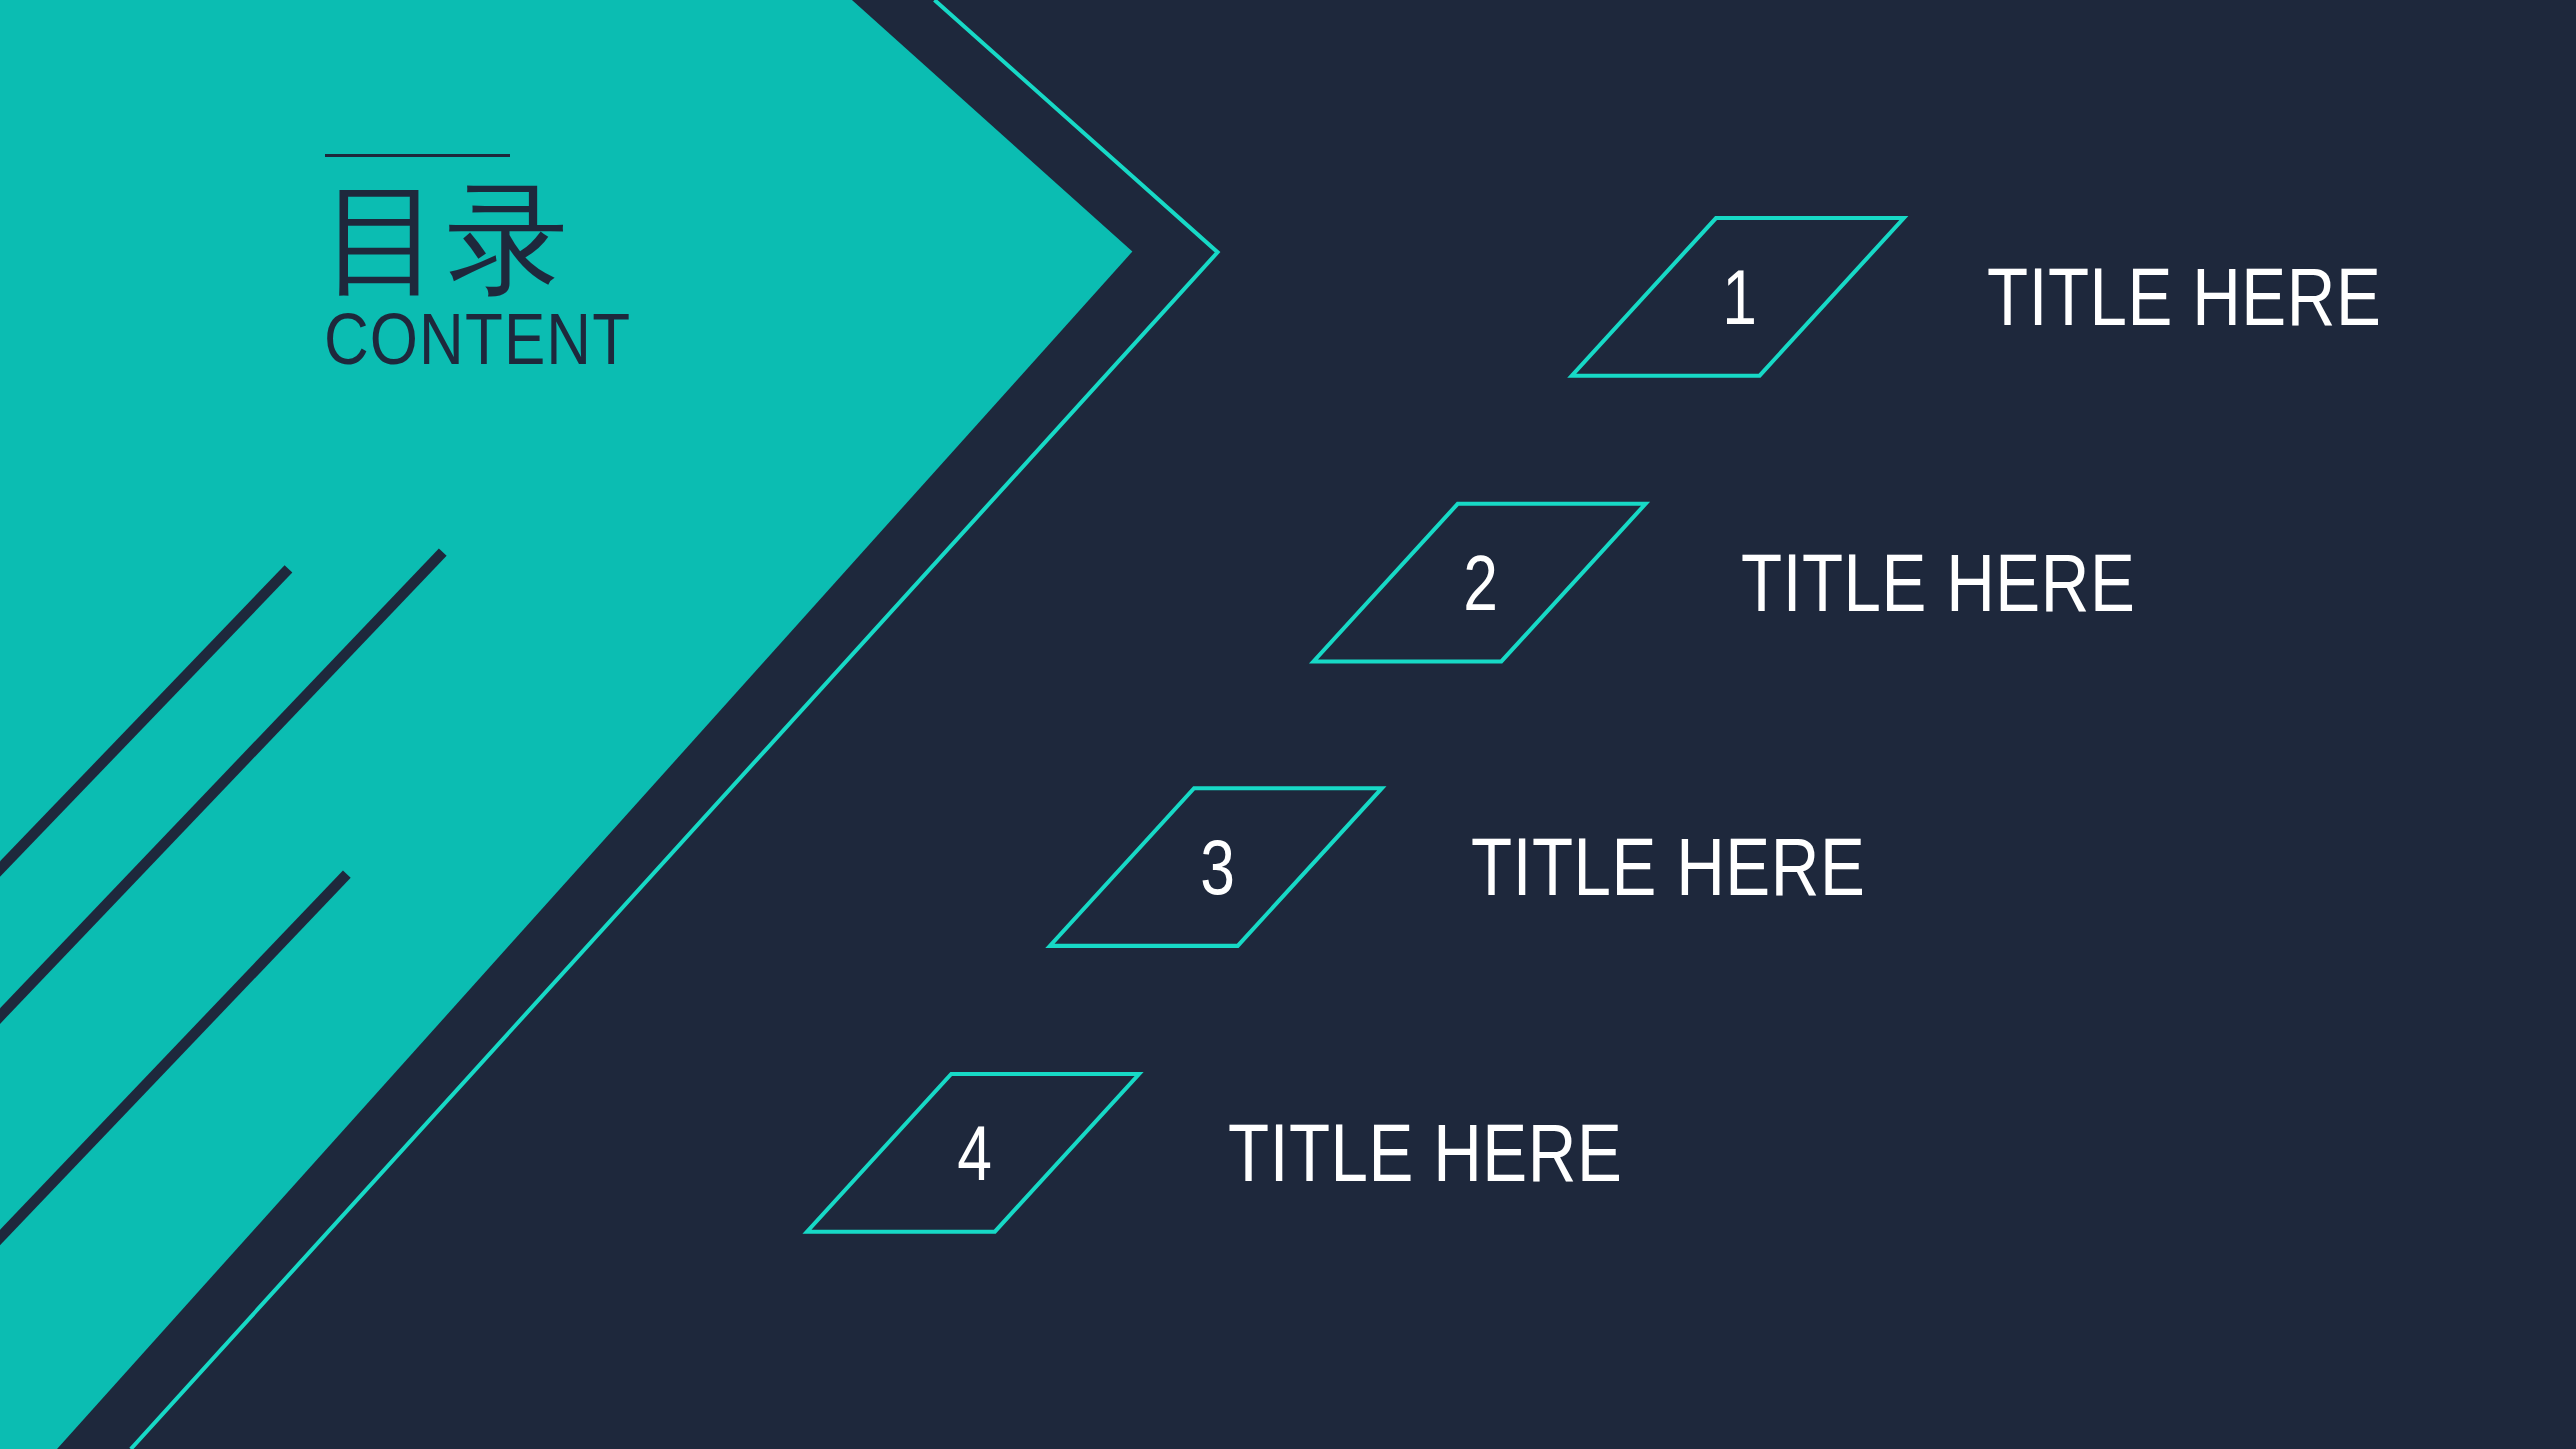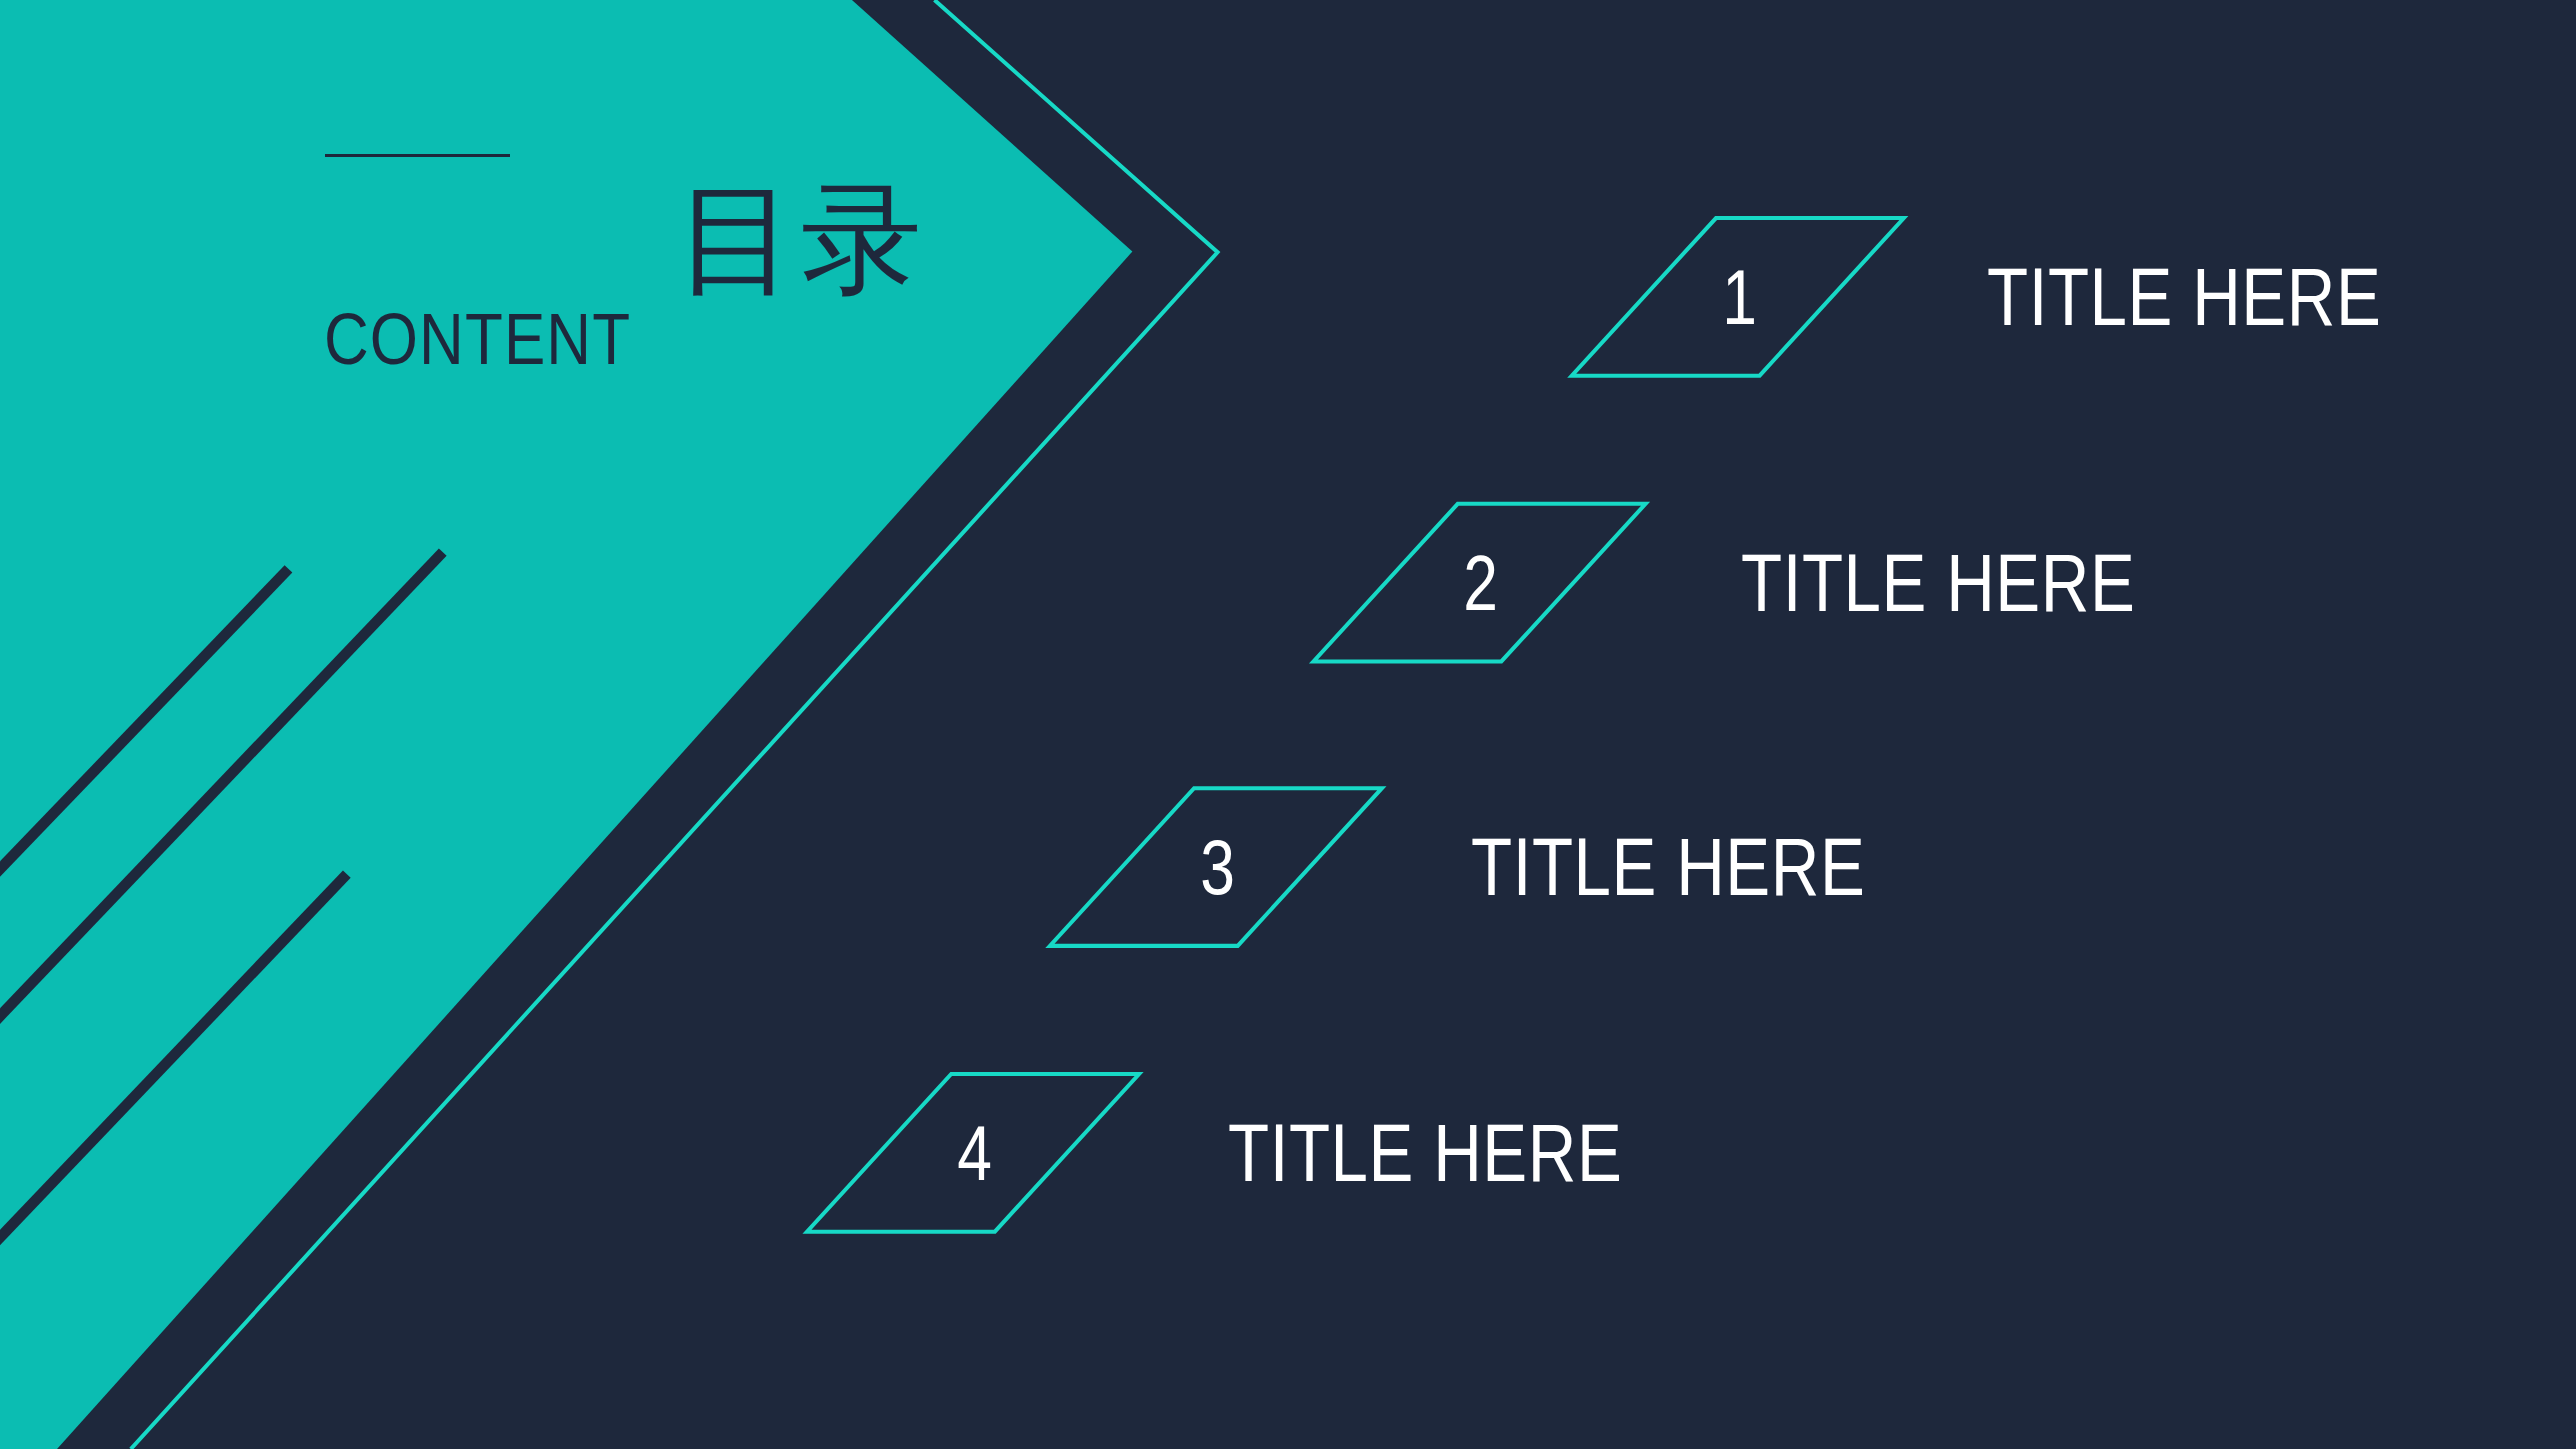--- a/index.html
+++ b/index.html
@@ -40,21 +40,20 @@
   }
   #title-cn {
     font-family: "DejaVu Sans", "Liberation Sans", sans-serif;
     font-size: 121px;
     line-height: 0.95;
     font-weight: 400;
     color: #1E283C;
     letter-spacing: 4px;
     margin: 0 0 1.3px 0;
     white-space: nowrap;
-    text-align: right;
   }
   #title-en {
     font-family: "Liberation Sans", "DejaVu Sans", sans-serif;
     font-size: 72px;
     line-height: 1.05;
     font-weight: 400;
     color: #1E283C;
     letter-spacing: 1.3px;
     margin: 4px 0 0 2px;
     white-space: nowrap;

